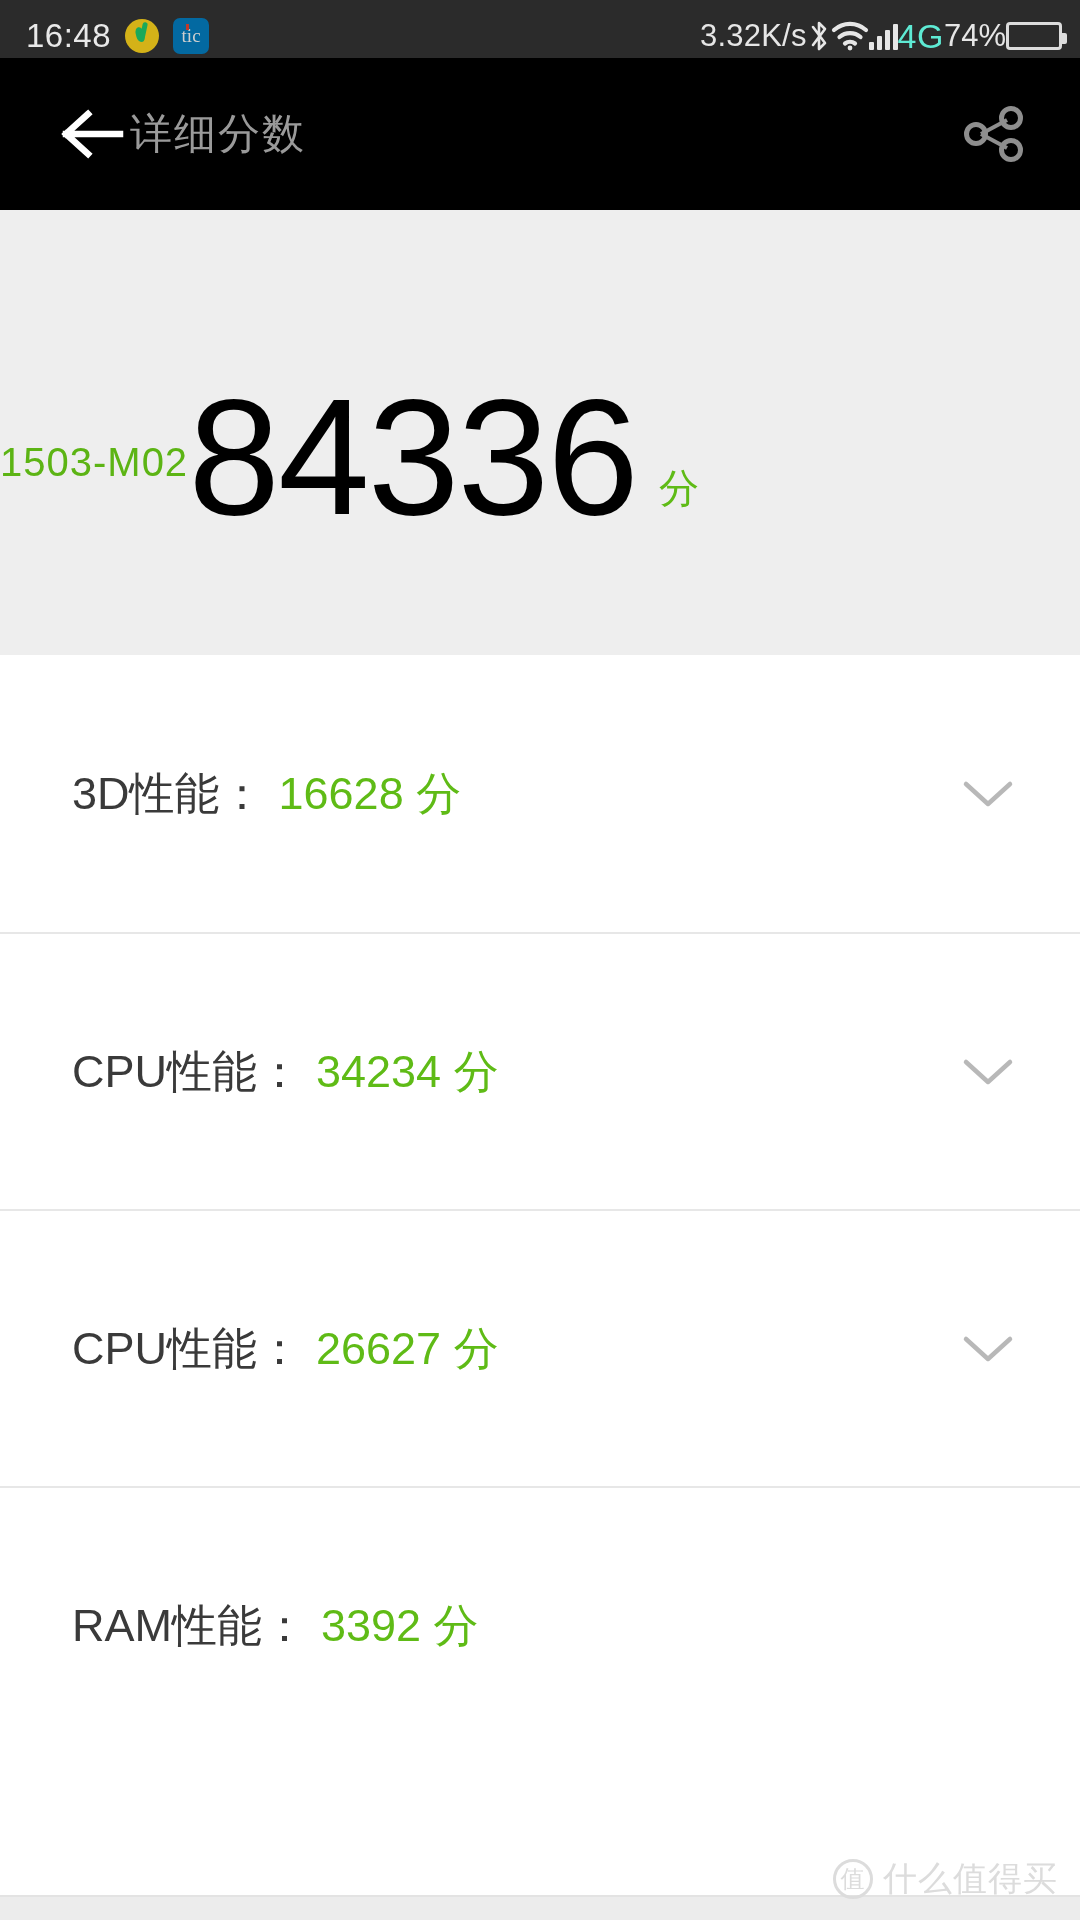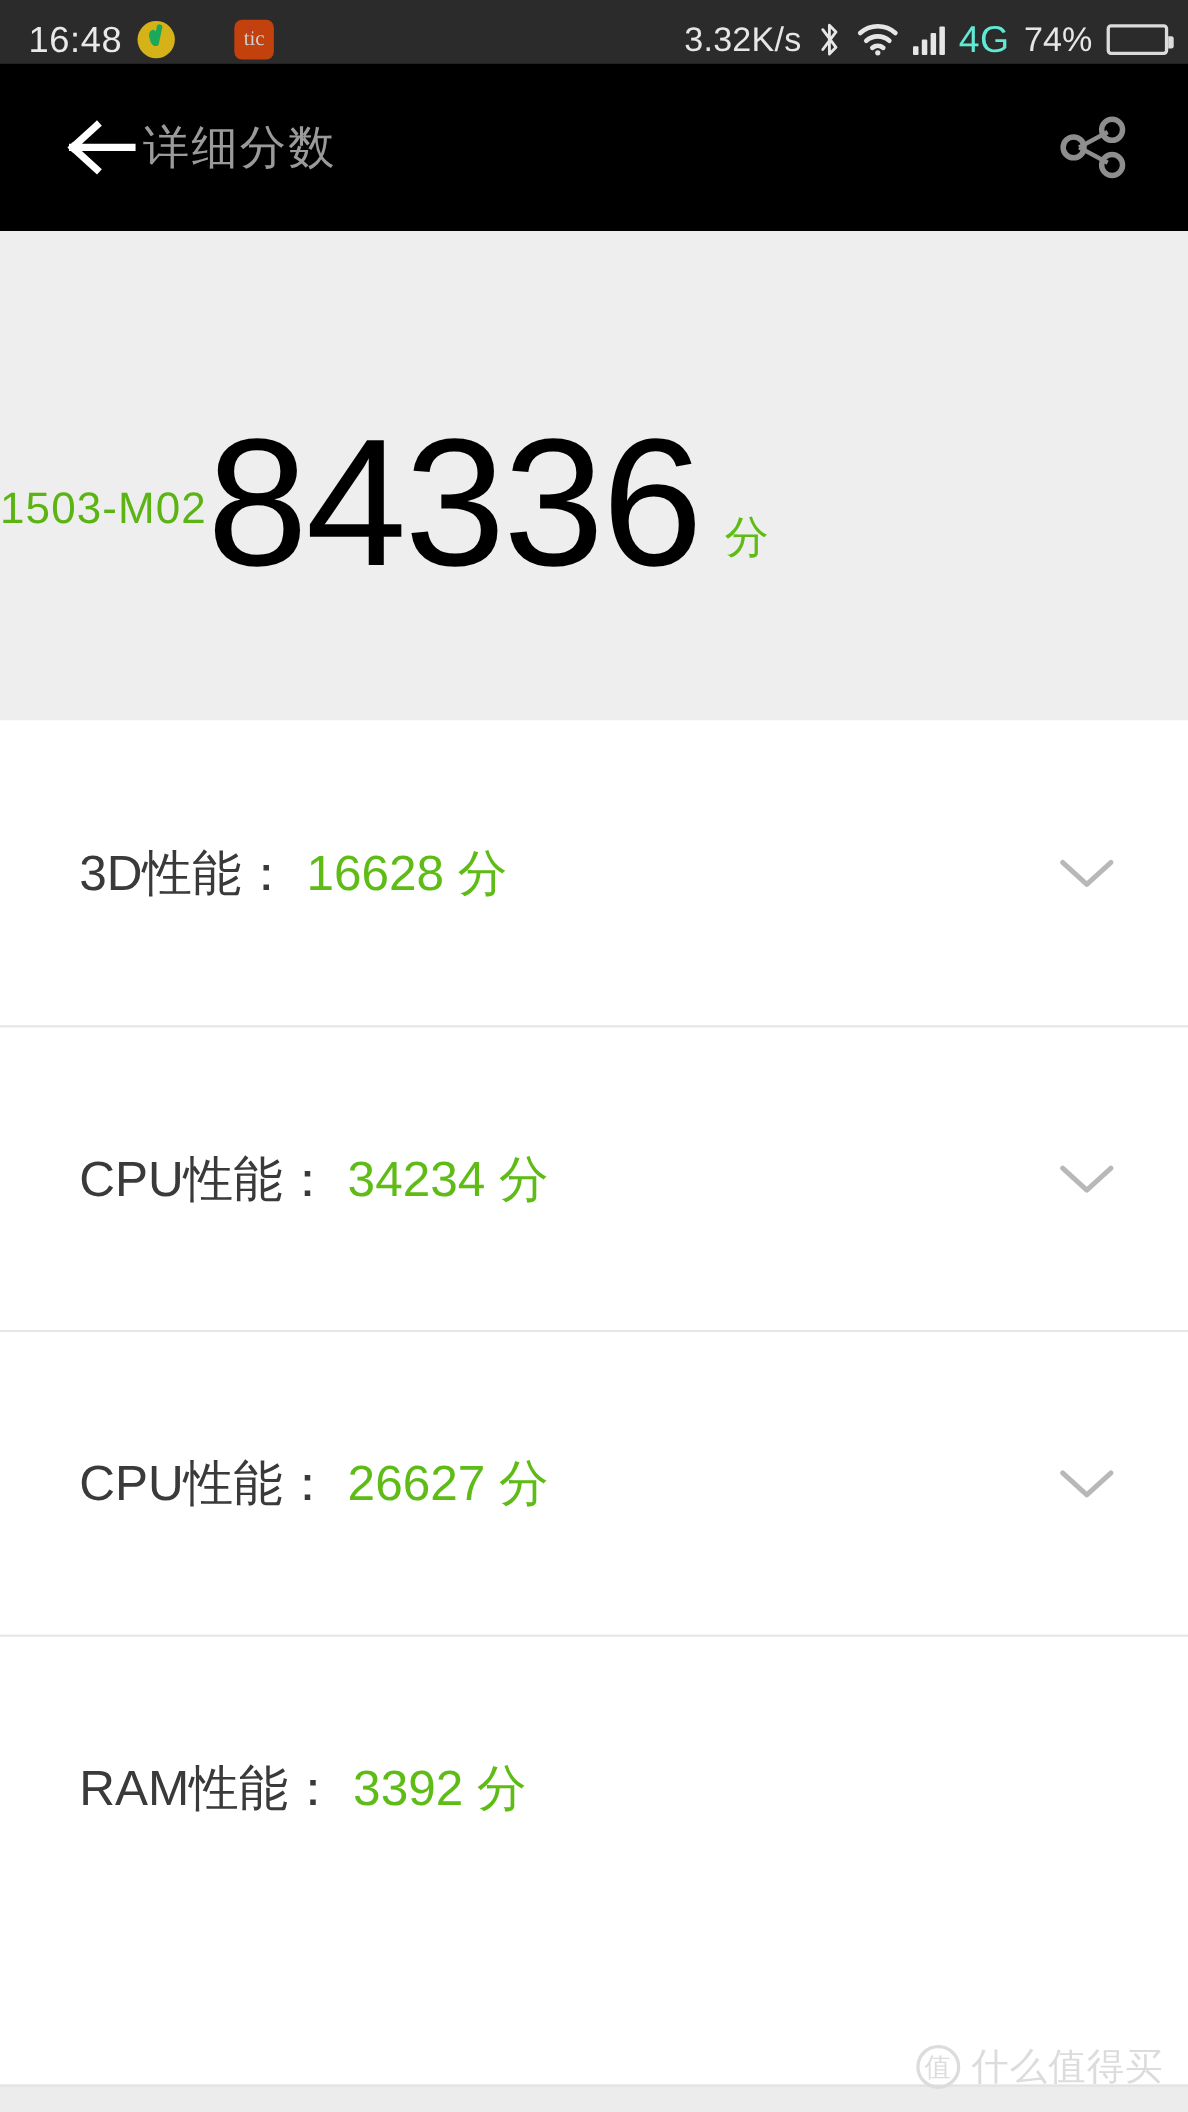--- a/index.html
+++ b/index.html
@@ -12,44 +12,44 @@
   .screen { position:relative; width:1080px; height:1920px; background:#ffffff; }
 
   
   .statusbar {
     position:absolute; top:0; left:0; width:1080px; height:72px;
     background:#2b2b2b; display:flex; align-items:center;
     padding:0 18px 0 26px; color:#e8e8e8;
   }
   .sb-left { display:flex; align-items:center; gap:14px; }
   .sb-clock { font-size:33px; color:#e9e9e9; letter-spacing:0.5px; }
-  .sb-right { margin-left:auto; display:flex; align-items:center; gap:13px; }
+  .sb-right { margin-left:auto; display:flex; align-items:center; }
   .sb-speed { font-size:31px; color:#e6e6e6; letter-spacing:0.2px; }
   .sb-4g { font-size:34px; color:#5eead4; letter-spacing:0.5px; }
   .sb-batt-pct { font-size:31px; color:#e6e6e6; }
 
   .ic-qqmusic {
     width:34px; height:34px; border-radius:50%;
     background:#d4b218; position:relative; overflow:hidden;
   }
   .ic-qqmusic::before {
     content:""; position:absolute; left:11px; top:8px;
     width:8px; height:15px; border-radius:50%/40%;
     background:#1aa95a; transform:rotate(-14deg);
   }
   .ic-qqmusic::after {
     content:""; position:absolute; left:16px; top:3px;
     width:5px; height:20px; background:#1aa95a;
     border-radius:3px; transform:rotate(12deg);
   }
   .ic-tic {
-    width:36px; height:36px; border-radius:7px; background:#c2410c;
+    width:36px; height:36px; border-radius:7px; background:#0369a1;
     display:flex; align-items:center; justify-content:center;
     font-family:"Liberation Serif","DejaVu Serif",serif;
-    font-size:19px; color:#cfcfcf; position:relative;margin-left:40px;
+    font-size:19px; color:#cfcfcf; position:relative;
   }
   .ic-tic::after{
     content:""; position:absolute; top:6px; left:13px;
     width:3px; height:6px; background:#c0392b;
   }
 
   .ic-bt { width:24px; height:34px; position:relative; }
   .ic-bt svg { display:block; }
   .ic-wifi { width:38px; height:30px; position:relative; }
   .ic-signal { display:flex; align-items:flex-end; gap:3px; height:28px; }

